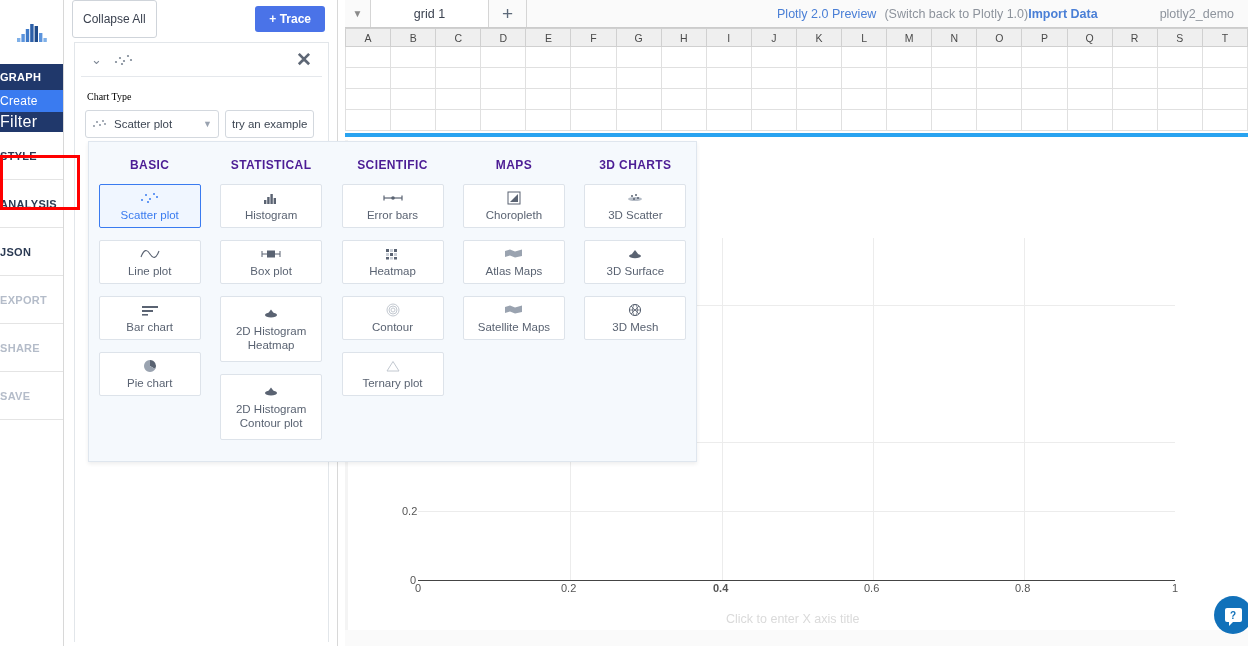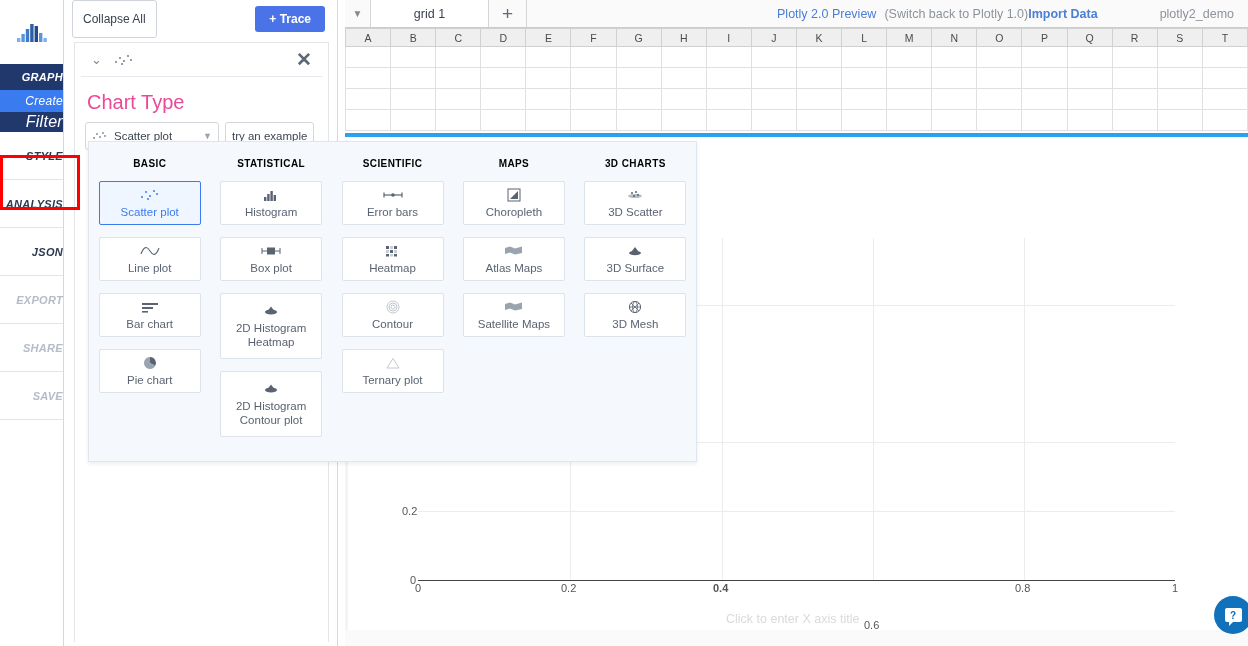--- a/index.html
+++ b/index.html
@@ -14,25 +14,24 @@
   
   #rail {
     position: absolute; left: 0; top: 0; width: 64px; height: 646px;
     background: #ffffff; border-right: 1px solid #d8d8d8;
   }
   #logo-box {
     height: 64px; display: flex; align-items: center; justify-content: center;
     background: #fff;
   }
   .rail-item {
-    height: 48px; display: flex; align-items: center; justify-content: flex-end;
+    height: 48px; display: flex; align-items: center; justify-content: flex-start;
     font-size: 11px; font-weight: bold; letter-spacing: .3px;
     color: #2b3a53; border-bottom: 1px solid #e4e4e4; background: #fff;
     cursor: pointer;
-    font-style: italic;
   }
   .rail-item.dark {
     background: #20386b; color: #ffffff; border-bottom: none; height: 26px;
     font-size: 11px;
   }
   .rail-item.graph { height: 26px; }
   .rail-item.create {
     background: #3a7bf0; color: #ffffff; border-bottom: none; height: 22px;
     font-weight: normal; font-size: 12px;
   }
@@ -78,21 +77,21 @@
   .caret-down {
     width: 12px; height: 12px; color: #7d8795; font-size: 13px; line-height: 12px;
     cursor: pointer; margin-right: 10px;
   }
   #trace-dots { width: 22px; height: 14px; position: relative; }
   #close-x {
     margin-left: auto; font-size: 19px; color: #5e6775; cursor: pointer;
     line-height: 14px; font-weight: bold;
   }
   #chart-type-label {
-    font-size: 20px; color: #ec4899; padding: 14px 12px 8px 12px;
+    font-size: 10px; color: #000000; padding: 14px 12px 8px 12px; font-family: Liberation Serif, serif;
   }
   #ct-row { display: flex; padding: 0 10px; gap: 6px; }
   #ct-select {
     flex: 0 0 134px; height: 28px; border: 1px solid #d3d8de; border-radius: 3px;
     display: flex; align-items: center; padding: 0 6px; font-size: 11.5px;
     color: #3d4653; cursor: pointer; background: #fff;
   }
   #ct-select .sel-dots { width: 16px; height: 12px; position: relative; margin-right: 6px; }
   #ct-select .arrow { margin-left: auto; color: #9aa3b0; font-size: 9px; }
   #try-example {
@@ -103,21 +102,21 @@
 
   
   #picker {
     position: absolute; left: 88px; top: 141px; width: 609px; height: 321px;
     background: #f5f9fd; border: 1px solid #dfe6ee; z-index: 30;
     box-shadow: 0 2px 4px rgba(0,0,0,.07);
     display: flex; padding: 10px 0 0 0;
   }
   .pcol { width: 121.8px; display: flex; flex-direction: column; align-items: center; }
   .pcol-head {
-    font-size: 10px; font-weight: bold; color: #000000; letter-spacing: .4px;
+    font-size: 12px; font-weight: bold; color: #4c1d95; letter-spacing: .4px;
     margin: 6px 0 12px 0;
   }
   .pcard {
     width: 102px; min-height: 44px; background: #ffffff; border: 1px solid #dde3ea;
     border-radius: 2px; margin-bottom: 12px; display: flex; flex-direction: column;
     align-items: center; justify-content: center; cursor: pointer; padding: 5px 2px;
   }
   .pcard .pname {
     font-size: 11.5px; color: #5a6372; text-align: center; line-height: 14px;
   }
@@ -646,21 +645,21 @@
   <div class="gridline-v" style="left:1024px; top:238px; height:342px;"></div>
   <div class="gridline-h" style="left:418px; top:305px; width:757px;"></div>
   <div class="gridline-h" style="left:418px; top:442px; width:757px;"></div>
   <div class="gridline-h" style="left:418px; top:511px; width:757px;"></div>
 
   <div id="xaxis-line"></div>
 
   <div class="xtick" style="left:415px;">0</div>
   <div class="xtick" style="left:561px;">0.2</div>
   <div class="xtick" style="left:713px;font-weight:bold;">0.4</div>
-  <div class="xtick" style="left:864px;margin-top:37px;">0.6</div>
+  <div class="xtick" style="left:864px;">0.6</div>
   <div class="xtick" style="left:1015px;">0.8</div>
   <div class="xtick" style="left:1172px;">1</div>
 
   <div class="ytick" style="left:410px; top:574px;">0</div>
   <div class="ytick" style="left:402px; top:505px;">0.2</div>
 
   <div id="footer-strip"></div>
 
   <div id="help-btn">
     <div id="help-bubble">?</div>

